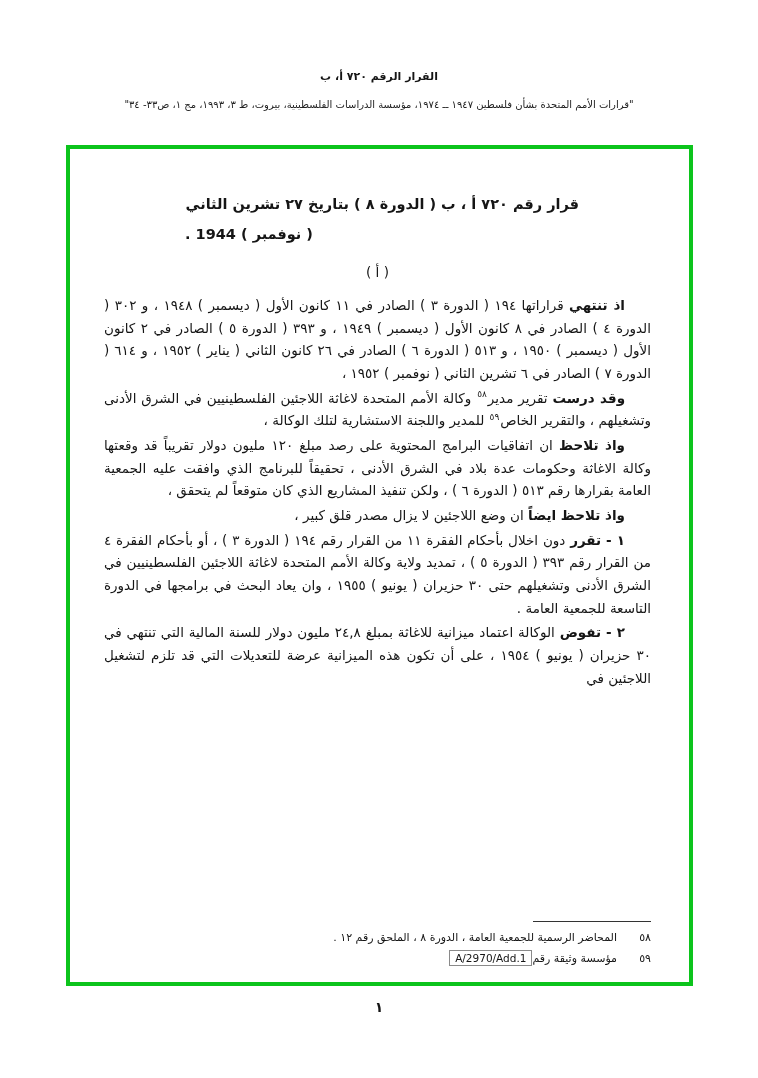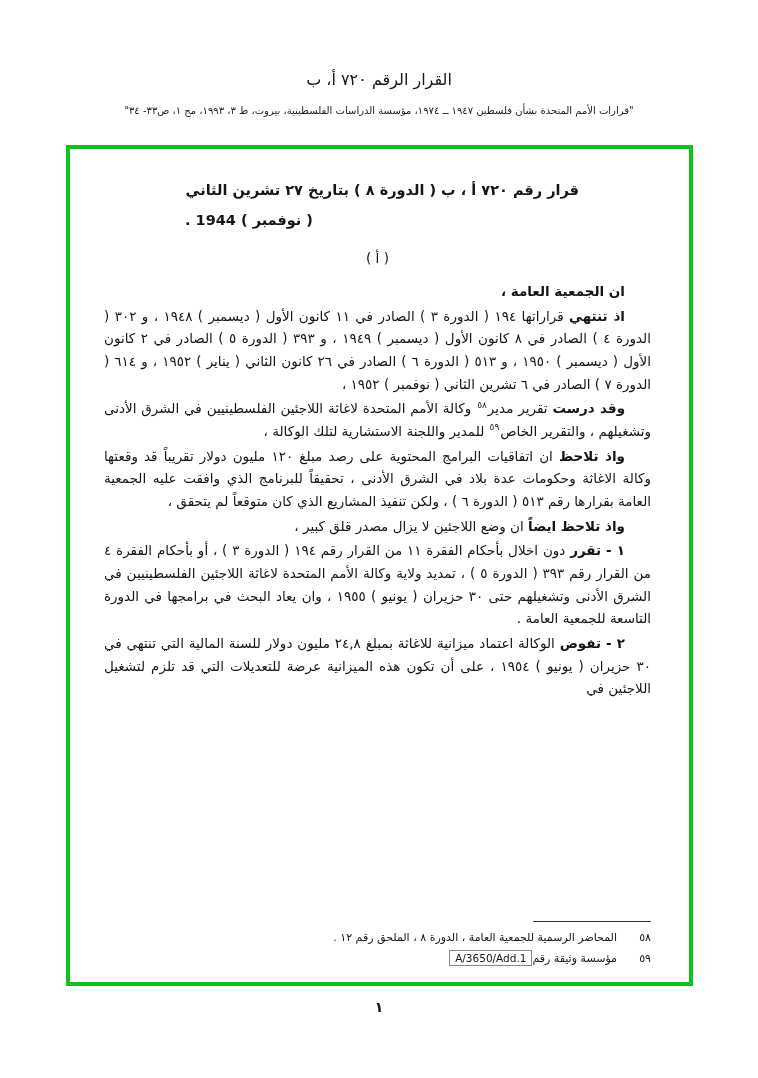--- a/index.html
+++ b/index.html
@@ -7,31 +7,31 @@
   body {
     width:758px; height:1078px;
     background:#ffffff;
     color:#151515;
     font-family:"DejaVu Sans", sans-serif;
   }
   .page { position:relative; width:758px; height:1078px; overflow:hidden; }
 
   
   .header { position:absolute; top:70px; left:0; width:100%; text-align:center; direction:rtl; }
-  .header-title { font-size:16px; font-weight:normal; letter-spacing:0.3px; }
+  .header-title { font-size:11px; font-weight:bold; letter-spacing:0.3px; }
   .citation { margin-top:16px; font-size:10px; color:#222; }
 
   
   .frame {
     position:absolute; left:66px; top:145px;
     width:627px; height:841px;
     border:4px solid #0cc41c;
     background:#ffffff;
     direction:rtl;
-    padding:26px 38px 18px 34px;
+    padding:40px 38px 18px 34px;
   }
 
   .res-title { font-weight:bold; font-size:14.5px; line-height:2.1; }
   .res-title-l1 { text-align:right; padding-right:72px; }
   .res-title-l2 { text-align:right; padding-right:338px; white-space:nowrap; }
 
   .subtitle { text-align:center; font-weight:bold; font-size:14px; margin-top:12px; }
   .section-marker { text-align:center; font-size:13.5px; margin-top:14px; }
 
   .body-text { margin-top:14px; font-size:13.5px; line-height:1.68; text-align:justify; }
@@ -62,21 +62,20 @@
   <div class="frame">
 
     <div class="res-title">
       <div class="res-title-l1">قرار رقم ٧٢٠ أ ، ب ( الدورة ٨ ) بتاريخ ٢٧ تشرين الثاني</div>
       <div class="res-title-l2">( نوفمبر ) 1944 .</div>
     </div>
 
     <div class="section-marker">( أ )</div>
 
     <div class="body-text">
-      <p class="preamble">ان الجمعية العامة ،</p>
 
       <p class="para">
         <b>اذ تنتهي</b>
         <span>قراراتها ١٩٤ ( الدورة ٣ ) الصادر في ١١ كانون الأول ( ديسمبر ) ١٩٤٨ ، و ٣٠٢ ( الدورة ٤ ) الصادر في ٨ كانون الأول ( ديسمبر ) ١٩٤٩ ، و ٣٩٣ ( الدورة ٥ ) الصادر في ٢ كانون الأول ( ديسمبر ) ١٩٥٠ ، و ٥١٣ ( الدورة ٦ ) الصادر في ٢٦ كانون الثاني ( يناير ) ١٩٥٢ ، و ٦١٤ ( الدورة ٧ ) الصادر في ٦ تشرين الثاني ( نوفمبر ) ١٩٥٢ ،</span>
       </p>
 
       <p class="para">
         <b>وقد درست</b>
         <span>تقرير مدير</span><sup class="fn-ref">٥٨</sup>
         <span>وكالة الأمم المتحدة لاغاثة اللاجئين الفلسطينيين في الشرق الأدنى وتشغيلهم ، والتقرير الخاص</span><sup class="fn-ref">٥٩</sup>
@@ -108,21 +107,21 @@
 
     <div class="footnotes">
       <div class="fn-rule"></div>
       <div class="fn-line">
         <span class="fn-num">٥٨</span>
         <span>المحاضر الرسمية للجمعية العامة ، الدورة ٨ ، الملحق رقم ١٢ .</span>
       </div>
       <div class="fn-line">
         <span class="fn-num">٥٩</span>
         <span>مؤسسة وثيقة رقم</span>
-        <span class="fn-doc">A/3650/Add.1</span>
+        <span class="fn-doc">A/2970/Add.1</span>
       </div>
     </div>
 
   </div>
 
   <div class="page-num">١</div>
 
 </div>
 
 </body></html>

